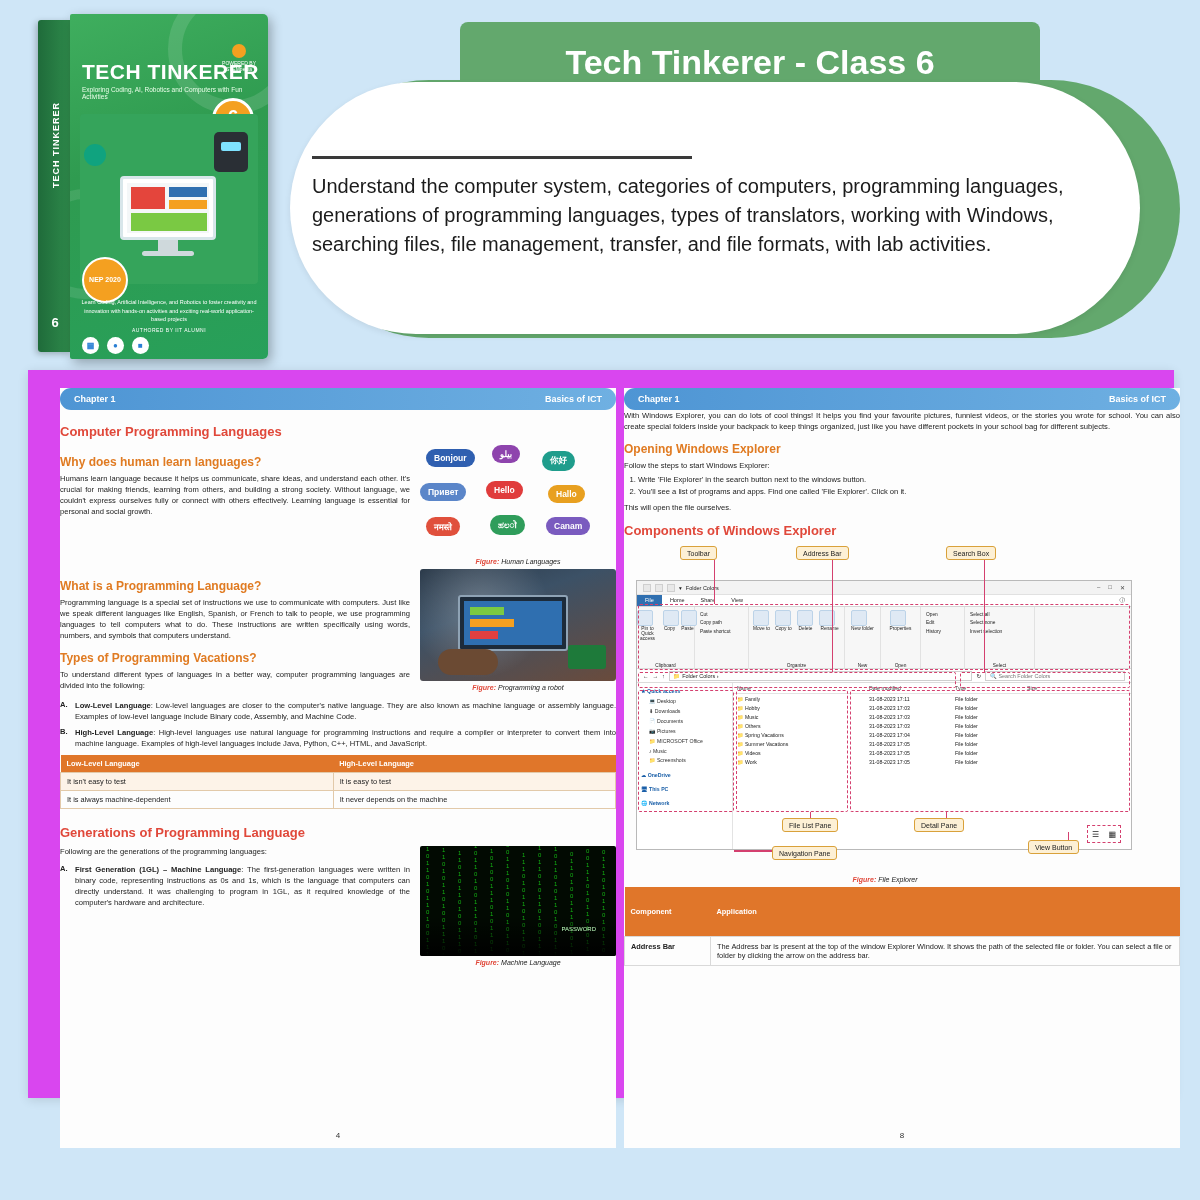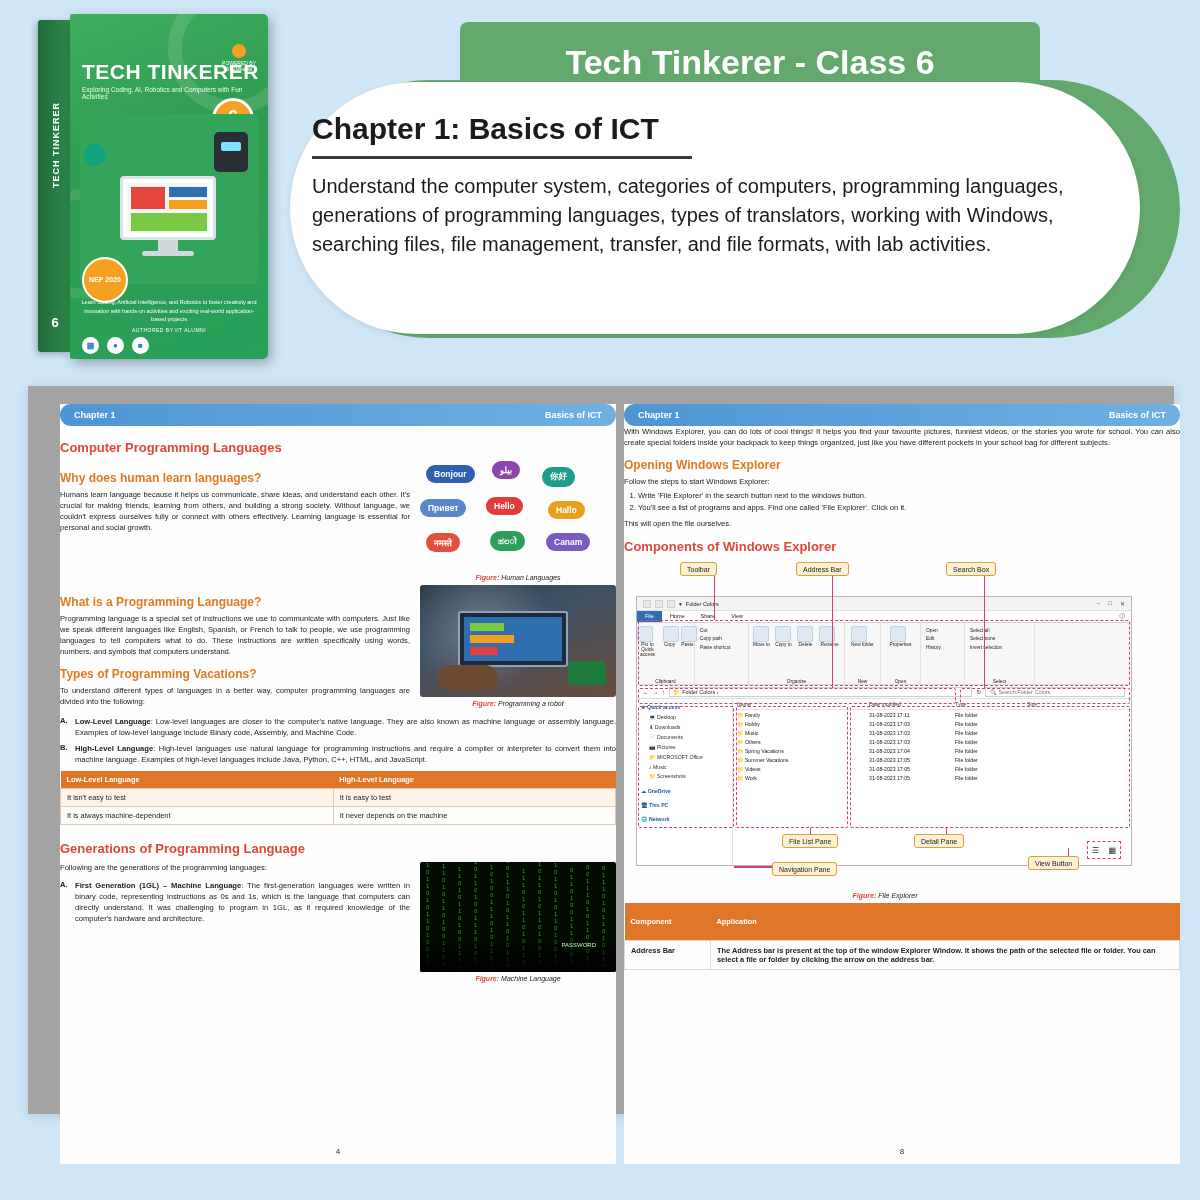--- a/index.html
+++ b/index.html
@@ -112,22 +112,22 @@
     padding-bottom:10px;
   }
   .chap-rule { position:absolute; left:312px; top:156px; width:380px; height:3px; background:#3a3a3a; }
   .chap-desc {
     position:absolute; left:312px; top:172px; width:800px;
     font-size:20px; line-height:1.45; color:#1b1b1b;
   }
 
   
   .spread {
-    position:absolute; left:28px; top:386px; width:1146px; height:728px;
-    background:#a3a3a3;
+    position:absolute; left:28px; top:370px; width:1146px; height:728px;
+    background:#d946ef;
     box-shadow:0 2px 10px rgba(0,0,0,.12);
   }
   .page {
     position:absolute; top:18px; width:556px; height:760px;
     background:#fdfdfd;
     font-size:7.6px; color:#222;
   }
   .page.left { left:32px; }
   .page.right { left:596px; }
 
@@ -184,22 +184,22 @@
     background:linear-gradient(0deg,#000,rgba(0,0,0,0)); }
   .img-matrix .tag { position:absolute; right:20px; bottom:24px; color:#bfffbf; font-size:6px; }
 
   
   table.tbl { width:100%; border-collapse:collapse; font-size:7.4px; margin-top:6px; }
   table.tbl th { background:#e0762a; color:#fff; text-align:left; padding:4px 6px; font-weight:bold; }
   table.tbl td { border:1px solid #e2c9a9; padding:4px 6px; }
   table.tbl tr:nth-child(even) td { background:#fdf3e8; }
 
   table.comp { width:100%; border-collapse:collapse; font-size:7.4px; margin-top:8px; }
-  table.comp th { background:#e0762a; color:#fff; text-align:left; padding:14px 6px; }
-  table.comp td { border:1px solid #d9d9d9; padding:5px 6px; vertical-align:top;font-weight:bold; }
+  table.comp th { background:#e0762a; color:#fff; text-align:left; padding:20px 6px; }
+  table.comp td { border:1px solid #d9d9d9; padding:5px 6px; vertical-align:top; }
   table.comp td.k { font-weight:bold; width:86px; }
 
   .pageno { position:absolute; bottom:8px; width:100%; text-align:center; font-size:8px; color:#333; }
 
   
   .explorer-wrap { position:relative; width:522px; height:335px; margin-top:6px; }
   .callout {
     position:absolute; background:#fdf0d5; border:1px solid #d9a13a; border-radius:3px;
     font-size:7px; padding:2.5px 6px; white-space:nowrap; z-index:5;
   }
@@ -294,21 +294,20 @@
         <div class="os-icon">■</div>
       </div>
     </div>
   </div>
 
   <div class="green-pill"></div>
   <div class="title-tab">
     <span>Tech Tinkerer - Class 6</span>
   </div>
   <div class="white-pill"></div>
-  <div class="chap-title">Chapter 1: Basics of ICT</div>
   <div class="chap-rule"></div>
   <div class="chap-desc">Understand the computer system, categories of computers, programming languages, generations of programming languages, types of translators, working with Windows, searching files, file management, transfer, and file formats, with lab activities.</div>
 </div>
 
 <div class="spread">
 
   <div class="page left">
     <div class="page-header">
       <span>Chapter 1</span>
       <span>Basics of ICT</span>

